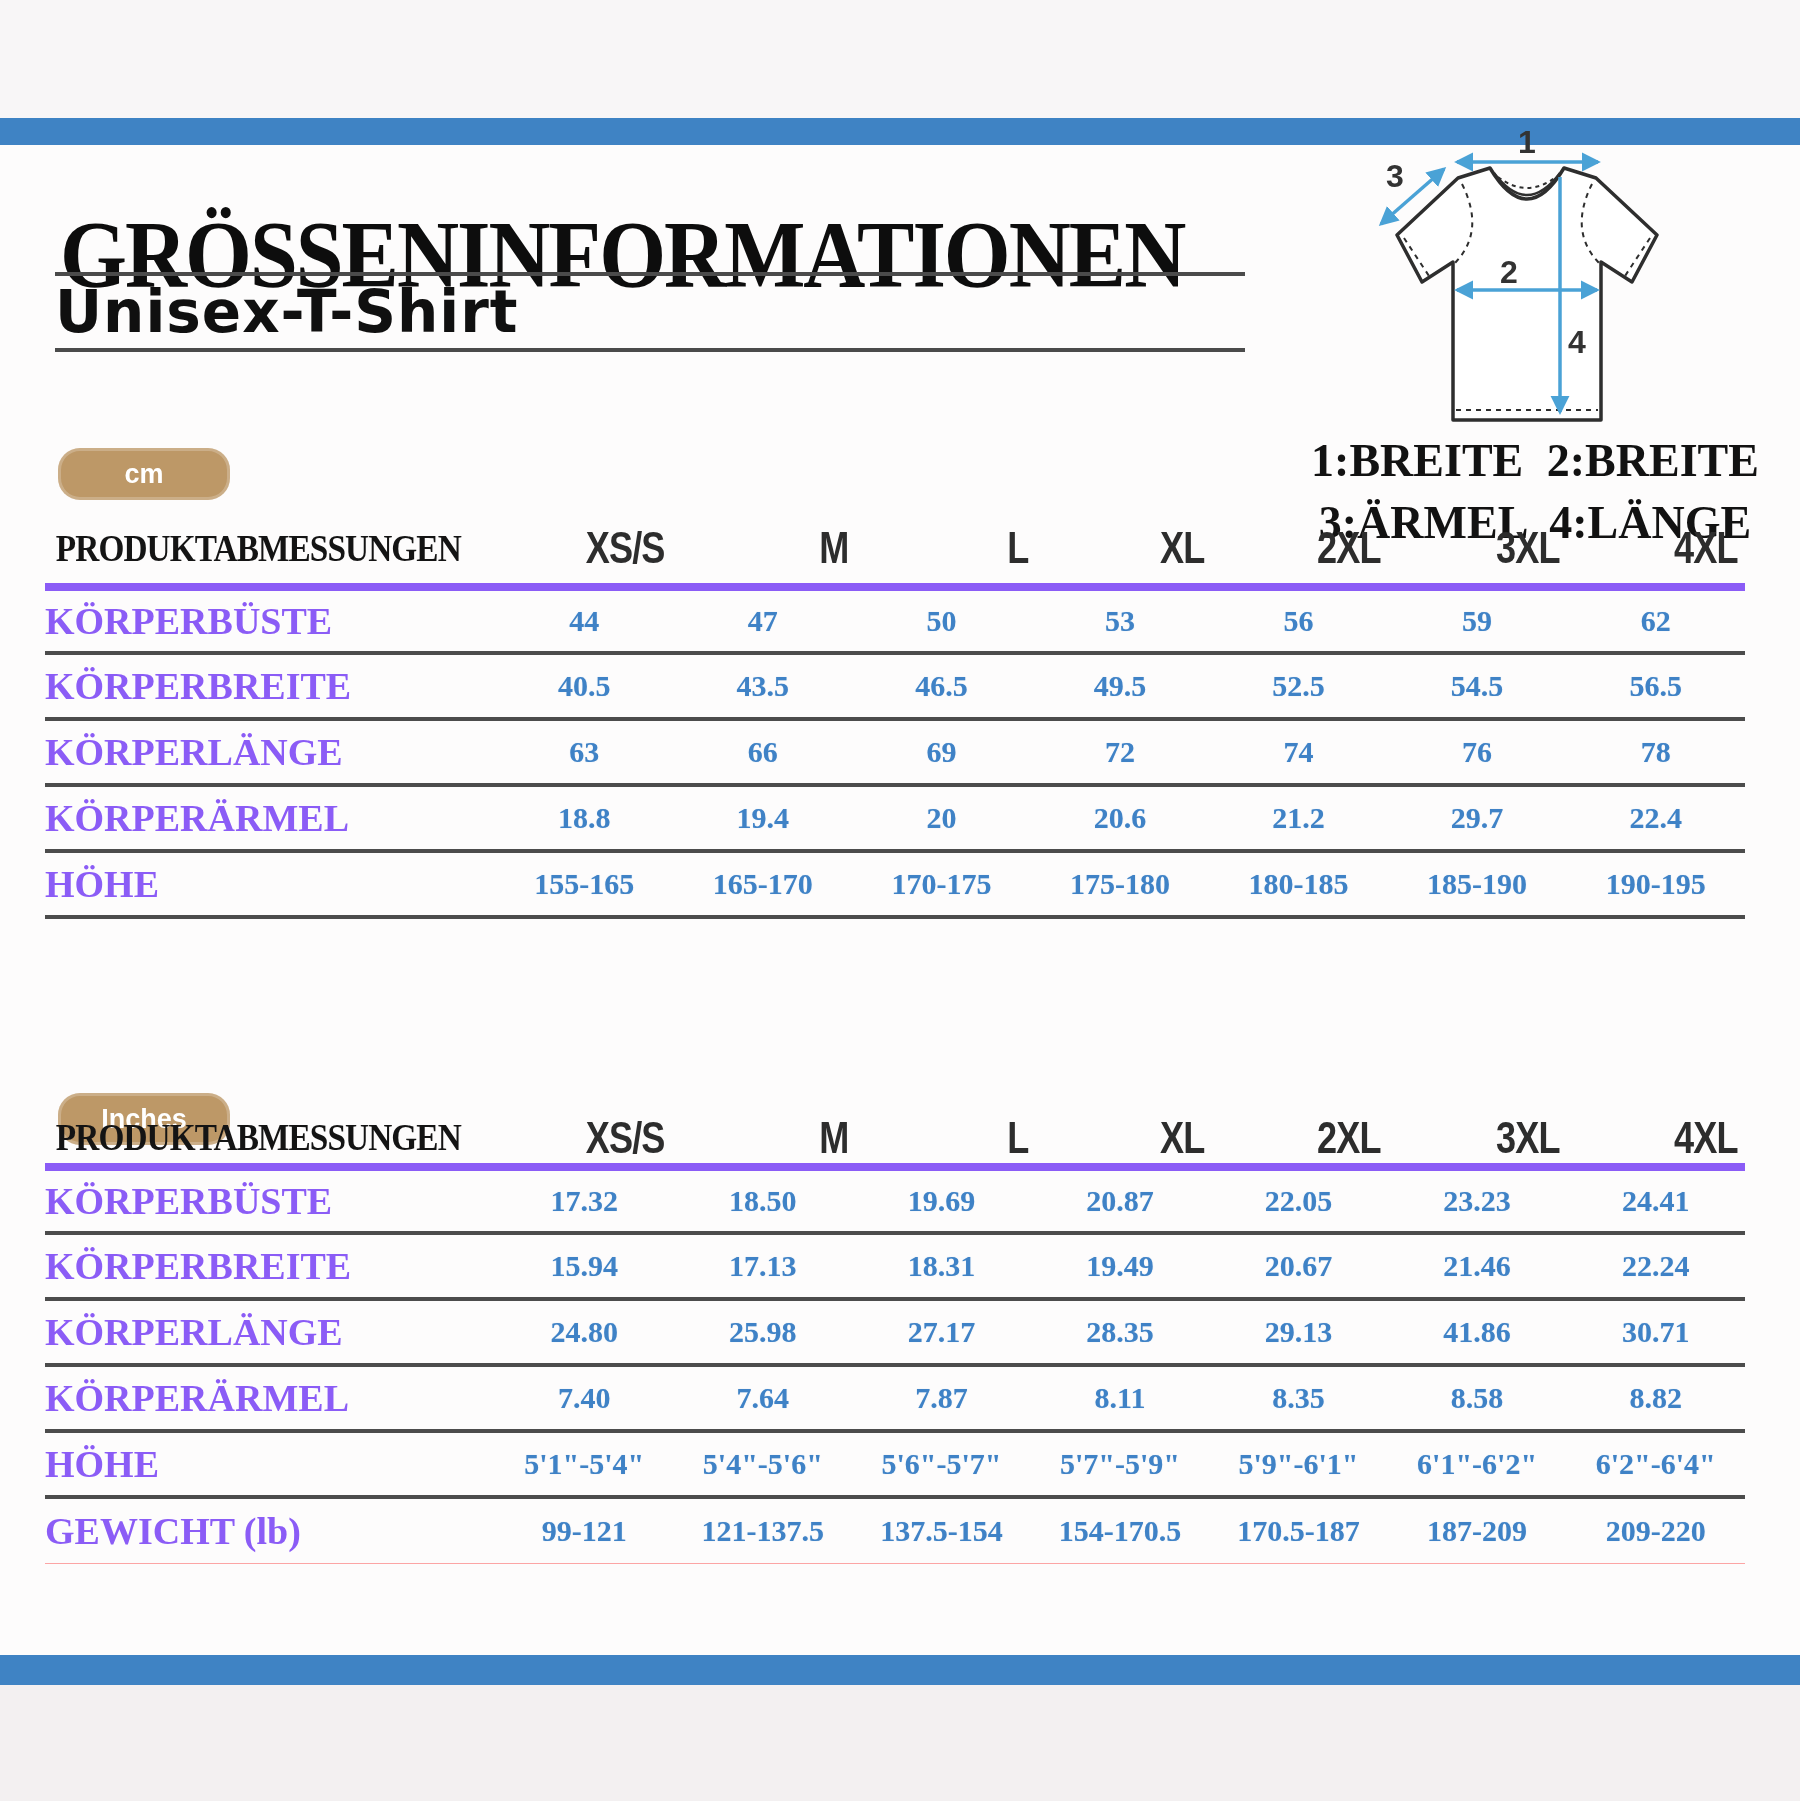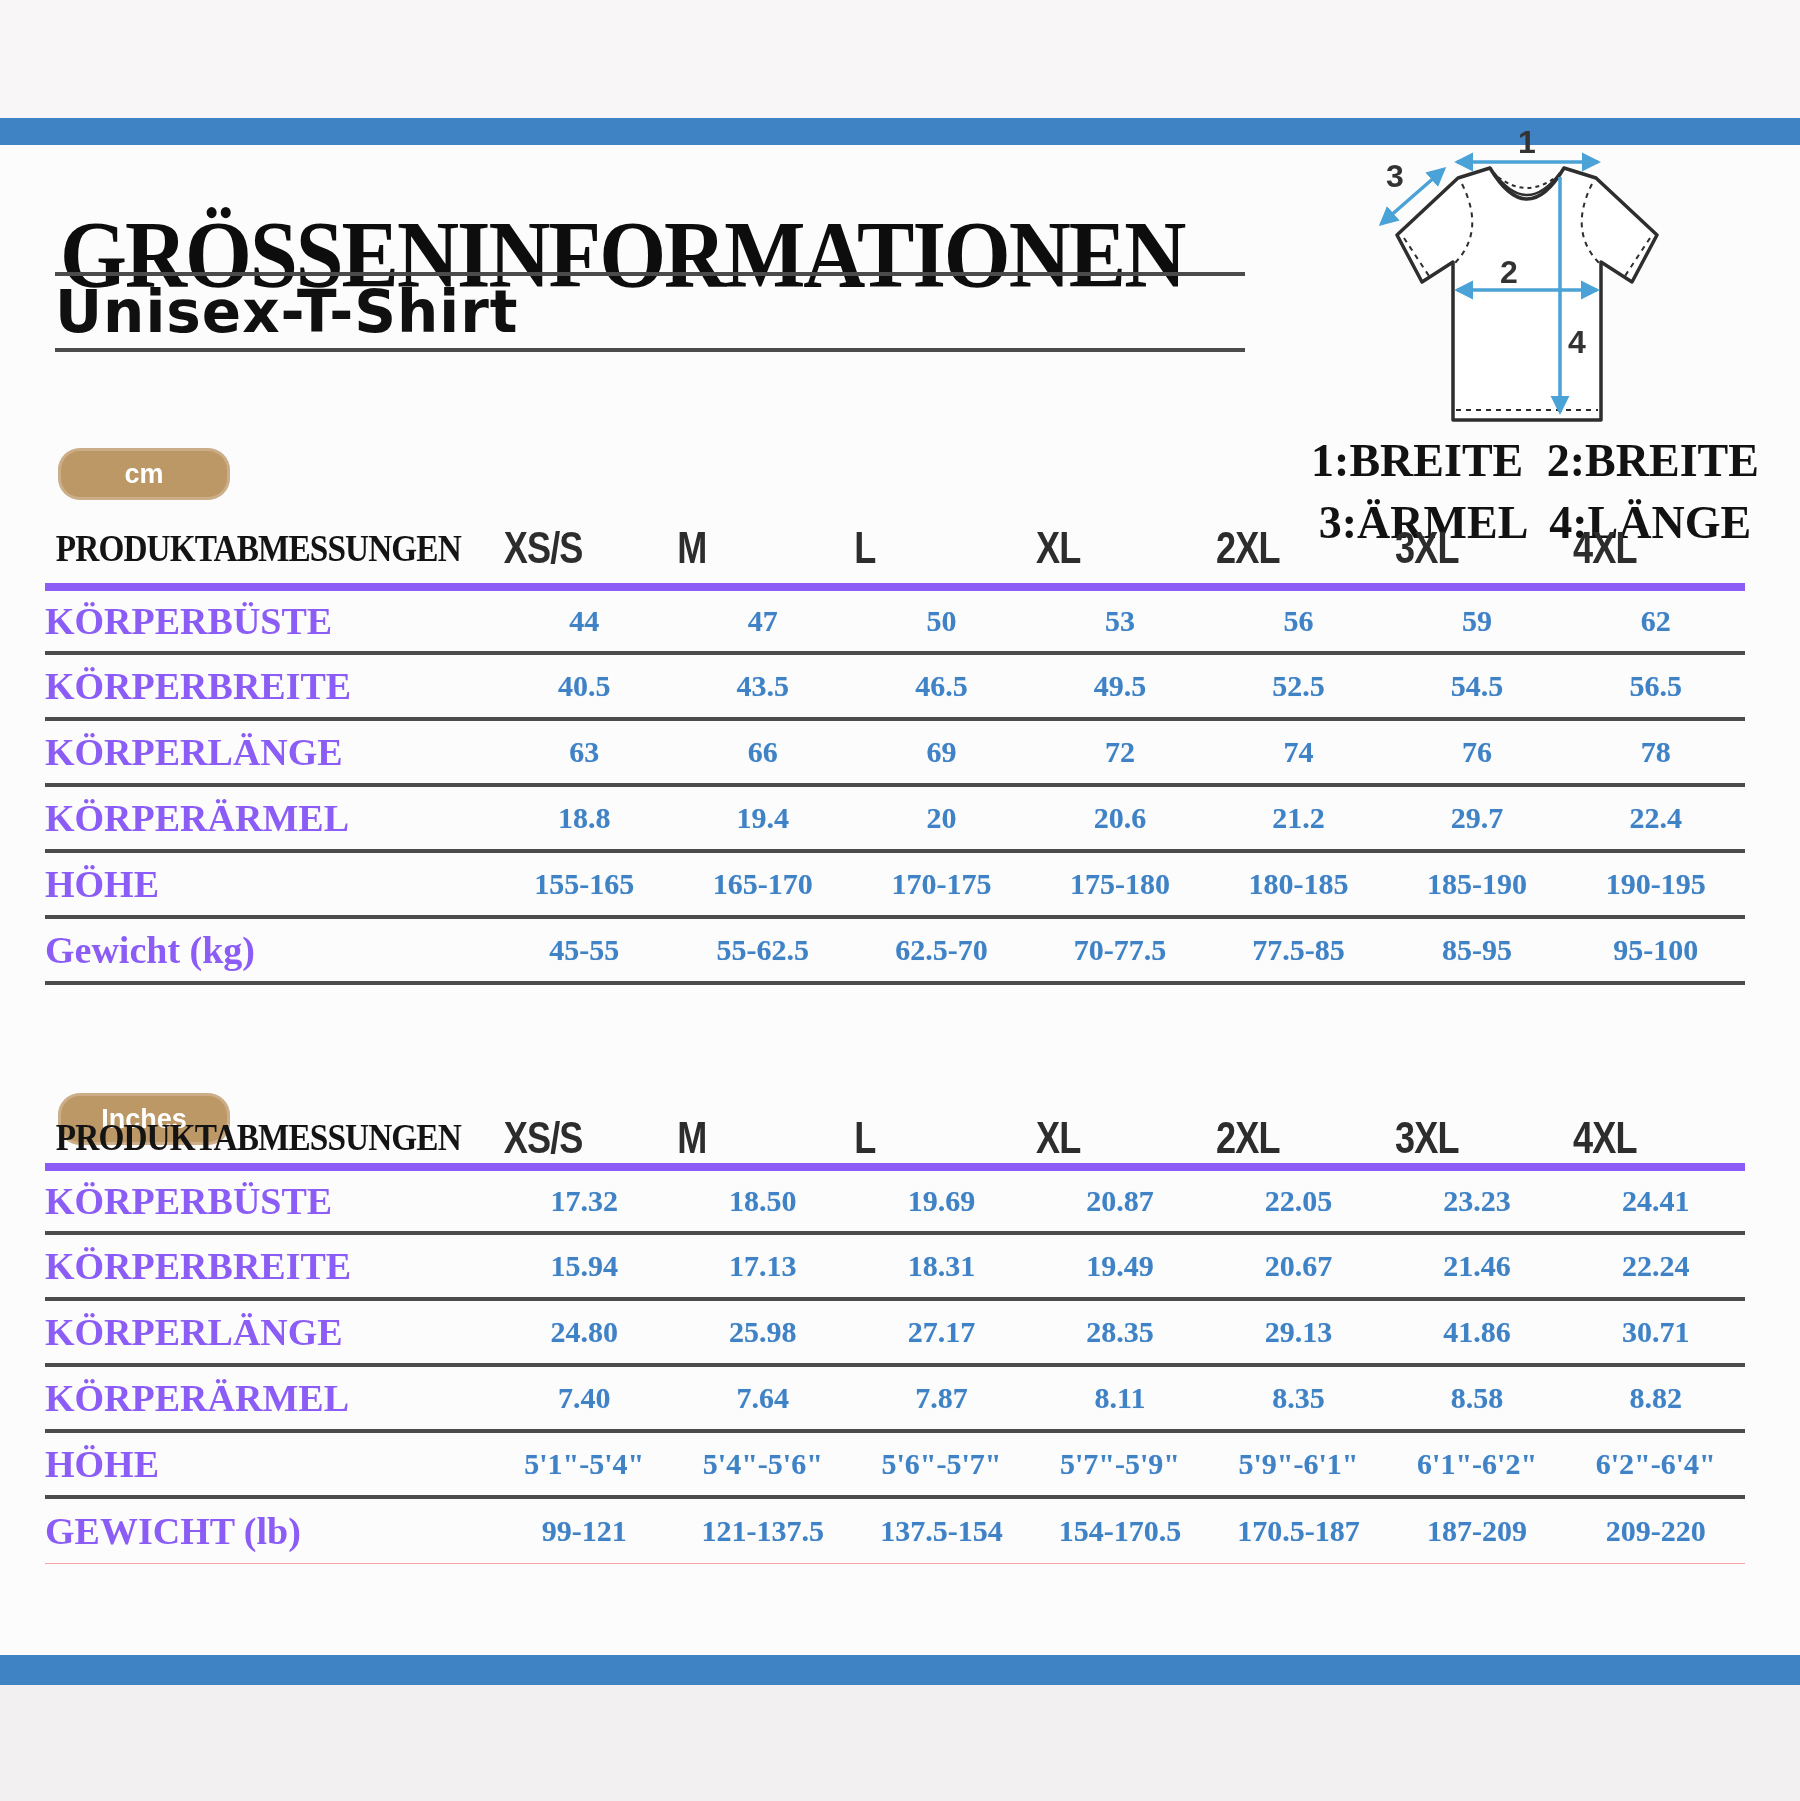--- a/index.html
+++ b/index.html
@@ -58,21 +58,21 @@
   table.size-table tbody tr{border-bottom:4px solid #4c4c4c;}
   #table-inches tbody tr:last-child{border-bottom:1px solid #fca5a5;}
   #table-cm{top:513px;}
   #table-inches{top:1112px;}
 
   .hdr-cond{
     display:inline-block;transform:scaleX(.9);transform-origin:left center;
     font:700 37px "Liberation Serif",serif;color:#141414;letter-spacing:-1px;
     padding-left:12px;white-space:nowrap;
   }
-  th.size-col{text-align:left;}
+  th.size-col{text-align:right;}
   .size-cond{
     display:inline-block;transform:scaleX(.82);transform-origin:center;
     font:700 44px "Liberation Sans",sans-serif;color:#2d2d2d;letter-spacing:-1px;
   }
   td.row-label{
     font:700 38px "Liberation Serif",serif;color:#8b5cf6;
     padding-left:14px;white-space:nowrap;
   }
   td.val{
     font:700 30px "Liberation Serif",serif;color:#3f82c6;
@@ -183,30 +183,20 @@
       <tr>
         <td class="row-label">HÖHE</td>
         <td class="val">155-165</td>
         <td class="val">165-170</td>
         <td class="val">170-175</td>
         <td class="val">175-180</td>
         <td class="val">180-185</td>
         <td class="val">185-190</td>
         <td class="val">190-195</td>
       </tr>
-      <tr>
-        <td class="row-label">Gewicht (kg)</td>
-        <td class="val">45-55</td>
-        <td class="val">55-62.5</td>
-        <td class="val">62.5-70</td>
-        <td class="val">70-77.5</td>
-        <td class="val">77.5-85</td>
-        <td class="val">85-95</td>
-        <td class="val">95-100</td>
-      </tr>
     </tbody>
   </table>
 
 <div class="unit-badge inches">Inches</div>
 <table class="size-table" id="table-inches">
     <thead>
       <tr>
         <th class="label-col"><span class="hdr-cond">PRODUKTABMESSUNGEN</span></th>
         <th class="size-col"><span class="size-cond">XS/S</span></th>
         <th class="size-col"><span class="size-cond">M</span></th>

